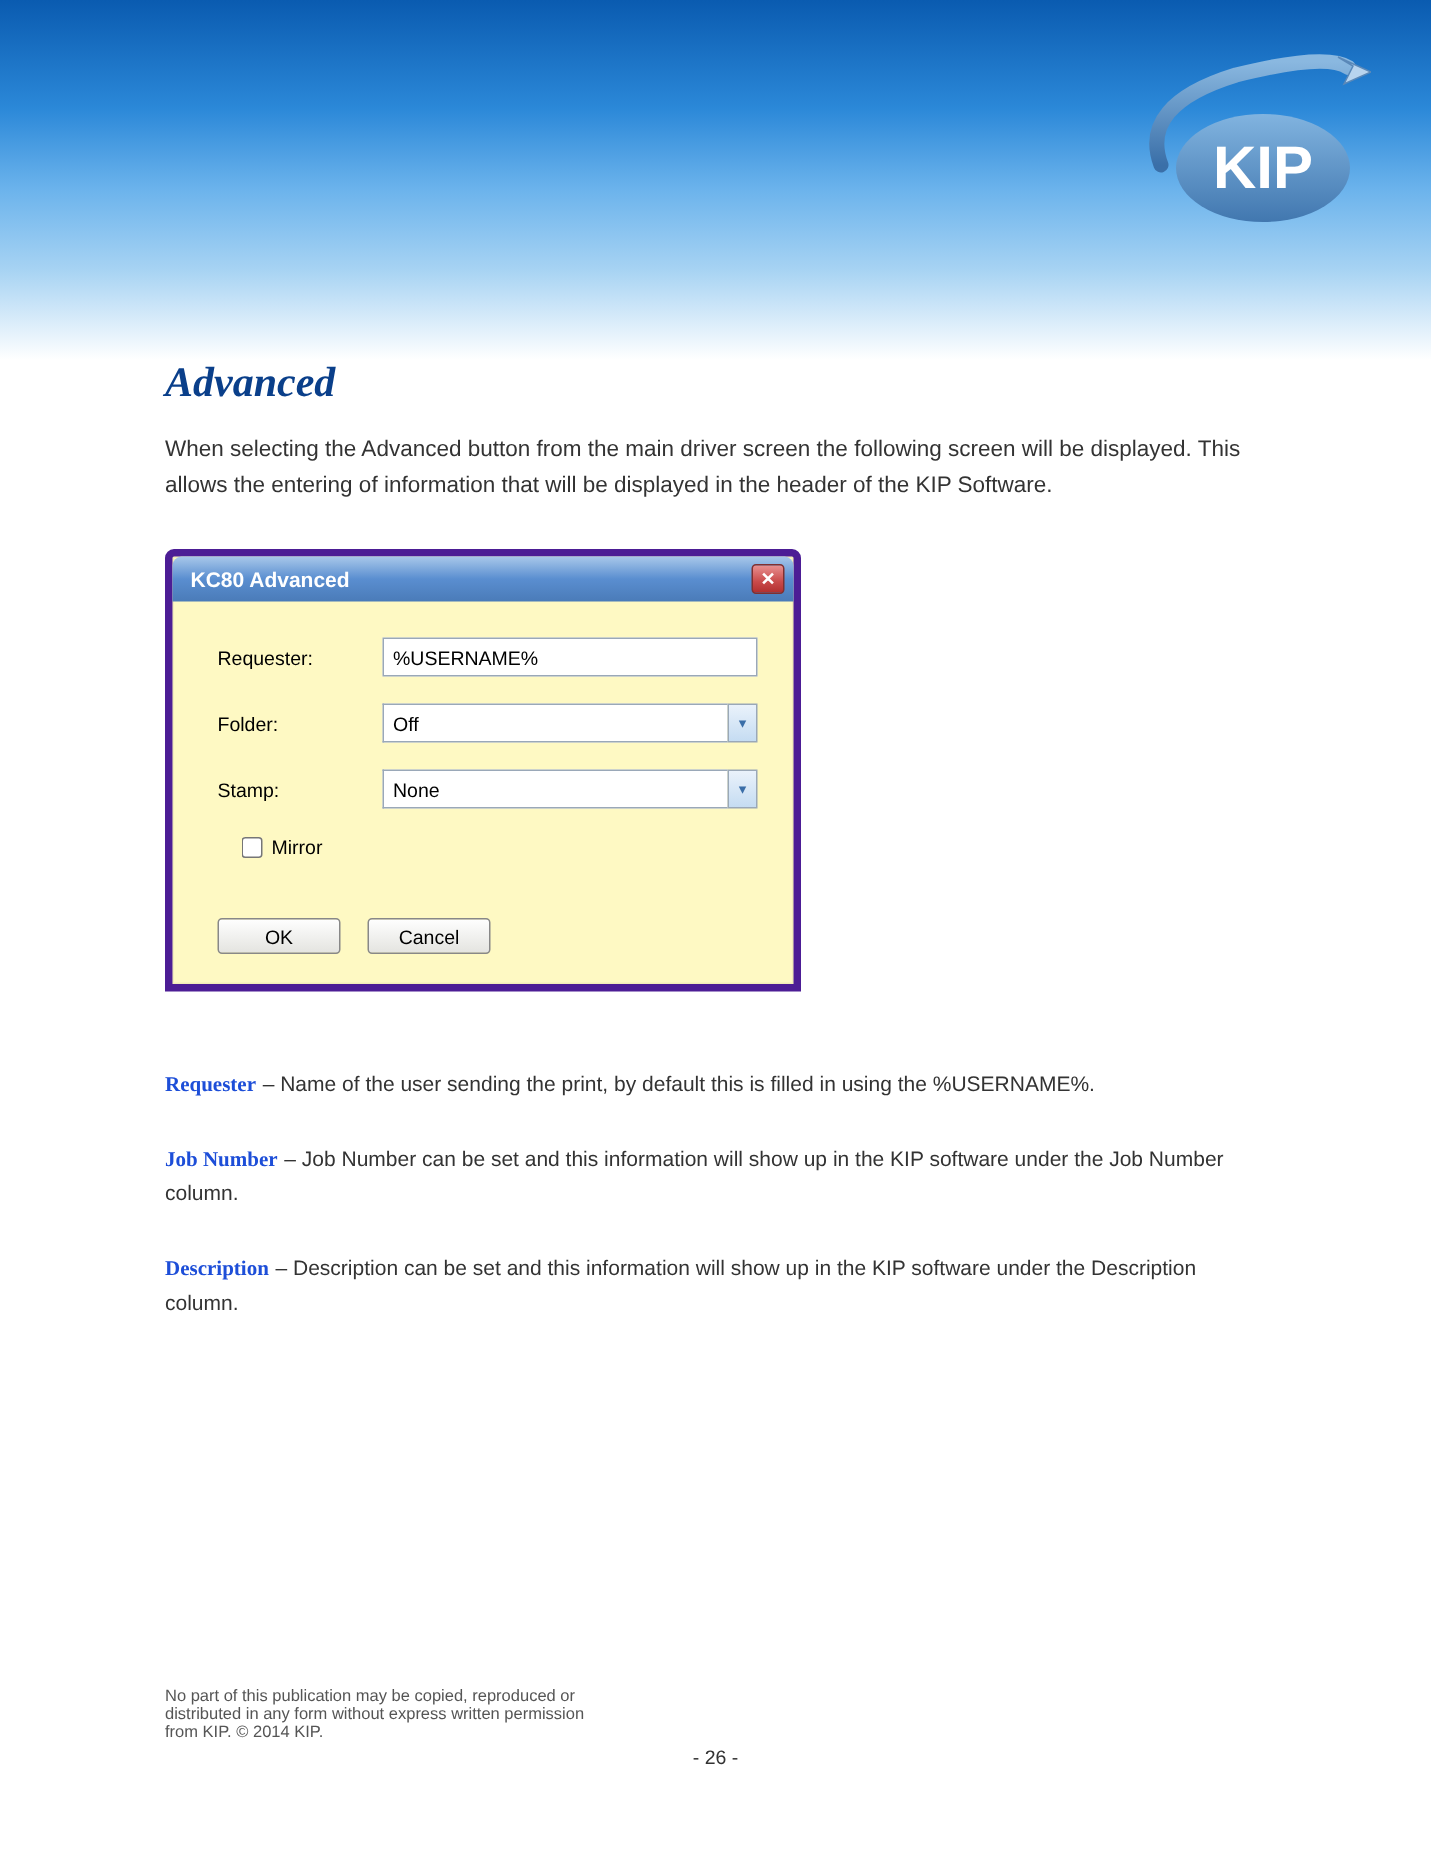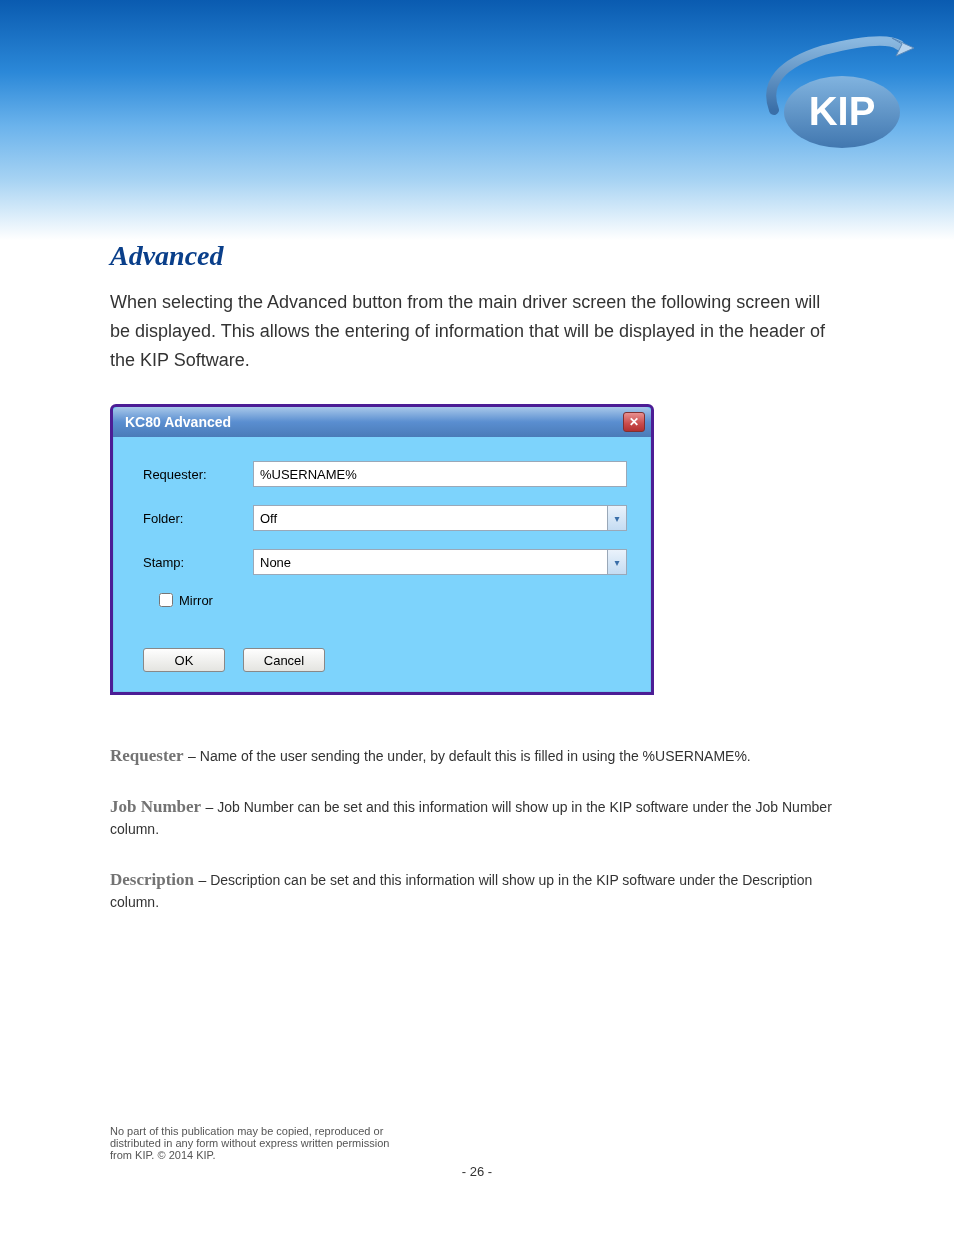--- a/index.html
+++ b/index.html
@@ -41,30 +41,30 @@
   }
   .section-title {
     font-family: Georgia, "Times New Roman", serif;
     font-style: italic;
     font-weight: bold;
     color: #0a3f8a;
     font-size: 28px;
     margin-bottom: 16px;
   }
   .intro {
-    font-size: 18px;
+    font-size: 15px;
     line-height: 1.6;
     color: #333;
     margin-bottom: 30px;
   }
   
   .dialog {
-    width: 544px;
-    border: 3px solid #4c1d95;
-    background: #7dd3fc;
+    width: 424px;
+    border: 5px solid #4c1d95;
+    background: #fef9c3;
     box-shadow: 0 0 0 1px rgba(0,0,0,0.05) inset;
     border-radius: 6px 6px 0 0;
     margin-bottom: 50px;
   }
   .titlebar {
     height: 30px;
     background: linear-gradient(to bottom, #a8c8ea 0%, #5a8ed0 50%, #4a7bb8 100%);
     border-radius: 6px 6px 0 0;
     display: flex;
     align-items: center;
@@ -125,20 +125,21 @@
     background: linear-gradient(to bottom, #eaf2fb 0%, #c5dcf2 100%);
     display: flex;
     align-items: center;
     justify-content: center;
     color: #3a6ea8;
     font-size: 10px;
     cursor: pointer;
   }
   .check-row {
     display: flex;
+    align-items: center;
     margin: 10px 0 40px 16px;
     font-size: 13px;
   }
   .check-row input { margin-right: 6px; width:14px; height:14px; }
   .btn-row {
     display: flex;
     justify-content: flex-start;
     gap: 18px;
     padding-right: 2px;
     padding-bottom: 6px;
@@ -149,22 +150,22 @@
     border: 1px solid #888;
     border-radius: 3px;
     background: linear-gradient(to bottom, #fefefe 0%, #e4e4e0 100%);
     font-size: 13px;
     cursor: pointer;
   }
   
   .def-heading {
     font-family: Georgia, "Times New Roman", serif;
     font-weight: bold;
-    font-size: 17px;
-    color: #737373;
+    font-size: 14px;
+    color: #1d4ed8;
     margin-top: 10px;
   }
   .def-text {
     font-size: 14px;
     line-height: 1.6;
     color: #333;
     margin: 4px 0 28px 0;
   }
   
   .footer {
@@ -257,21 +258,21 @@
       </div>
       <div class="btn-row">
         <button class="btn">OK</button>
         <button class="btn">Cancel</button>
       </div>
     </div>
   </div>
 
   <div>
     <span class="def-heading">Requester</span>
-    <span class="def-text"> – Name of the user sending the under, by default this is filled in using the %USERNAME%.</span>
+    <span class="def-text"> – Name of the user sending the print, by default this is filled in using the %USERNAME%.</span>
   </div>
   <div class="def-text"></div>
 
   <div>
     <span class="def-heading">Job Number</span>
     <span class="def-text"> – Job Number can be set and this information will show up in the KIP software under the Job Number column.</span>
   </div>
   <div class="def-text"></div>
 
   <div>

